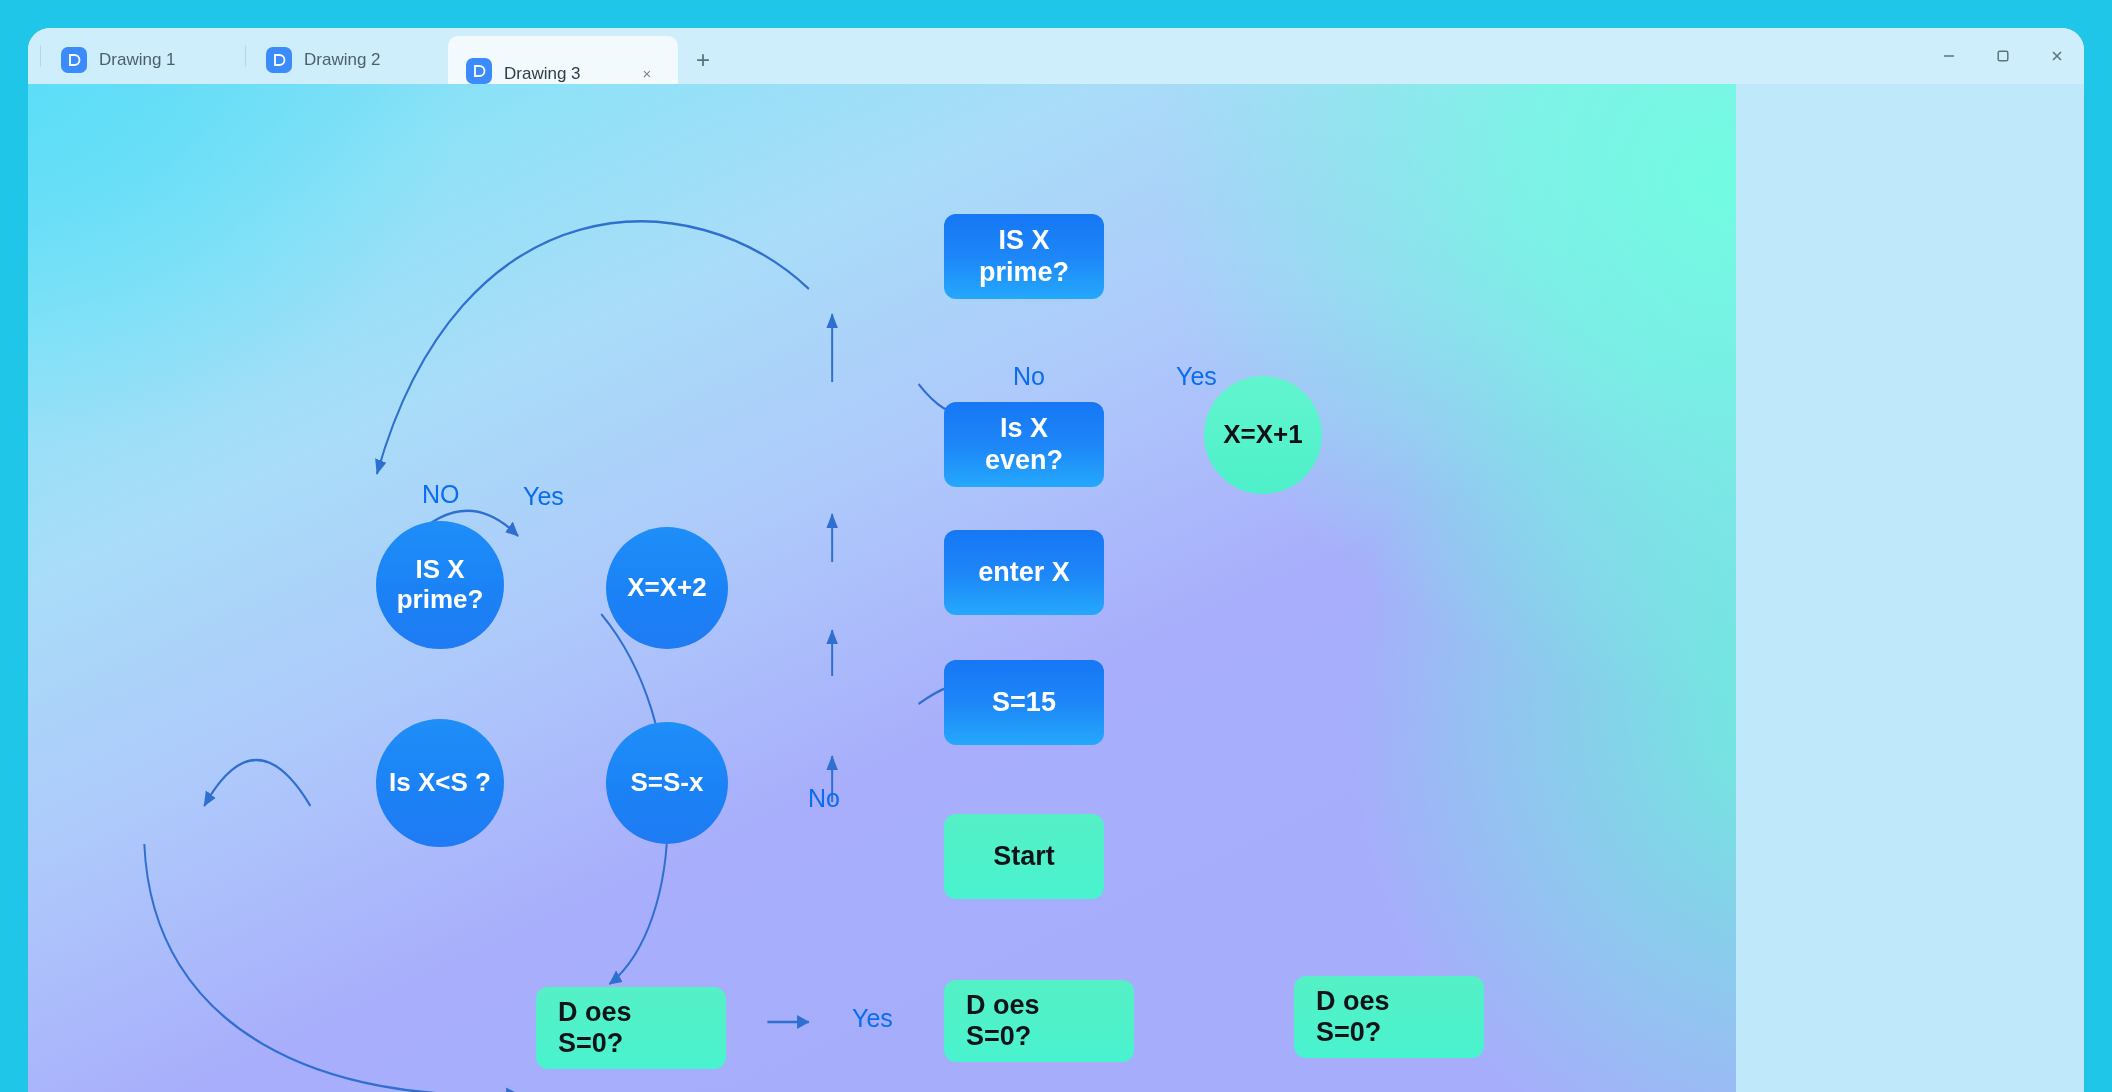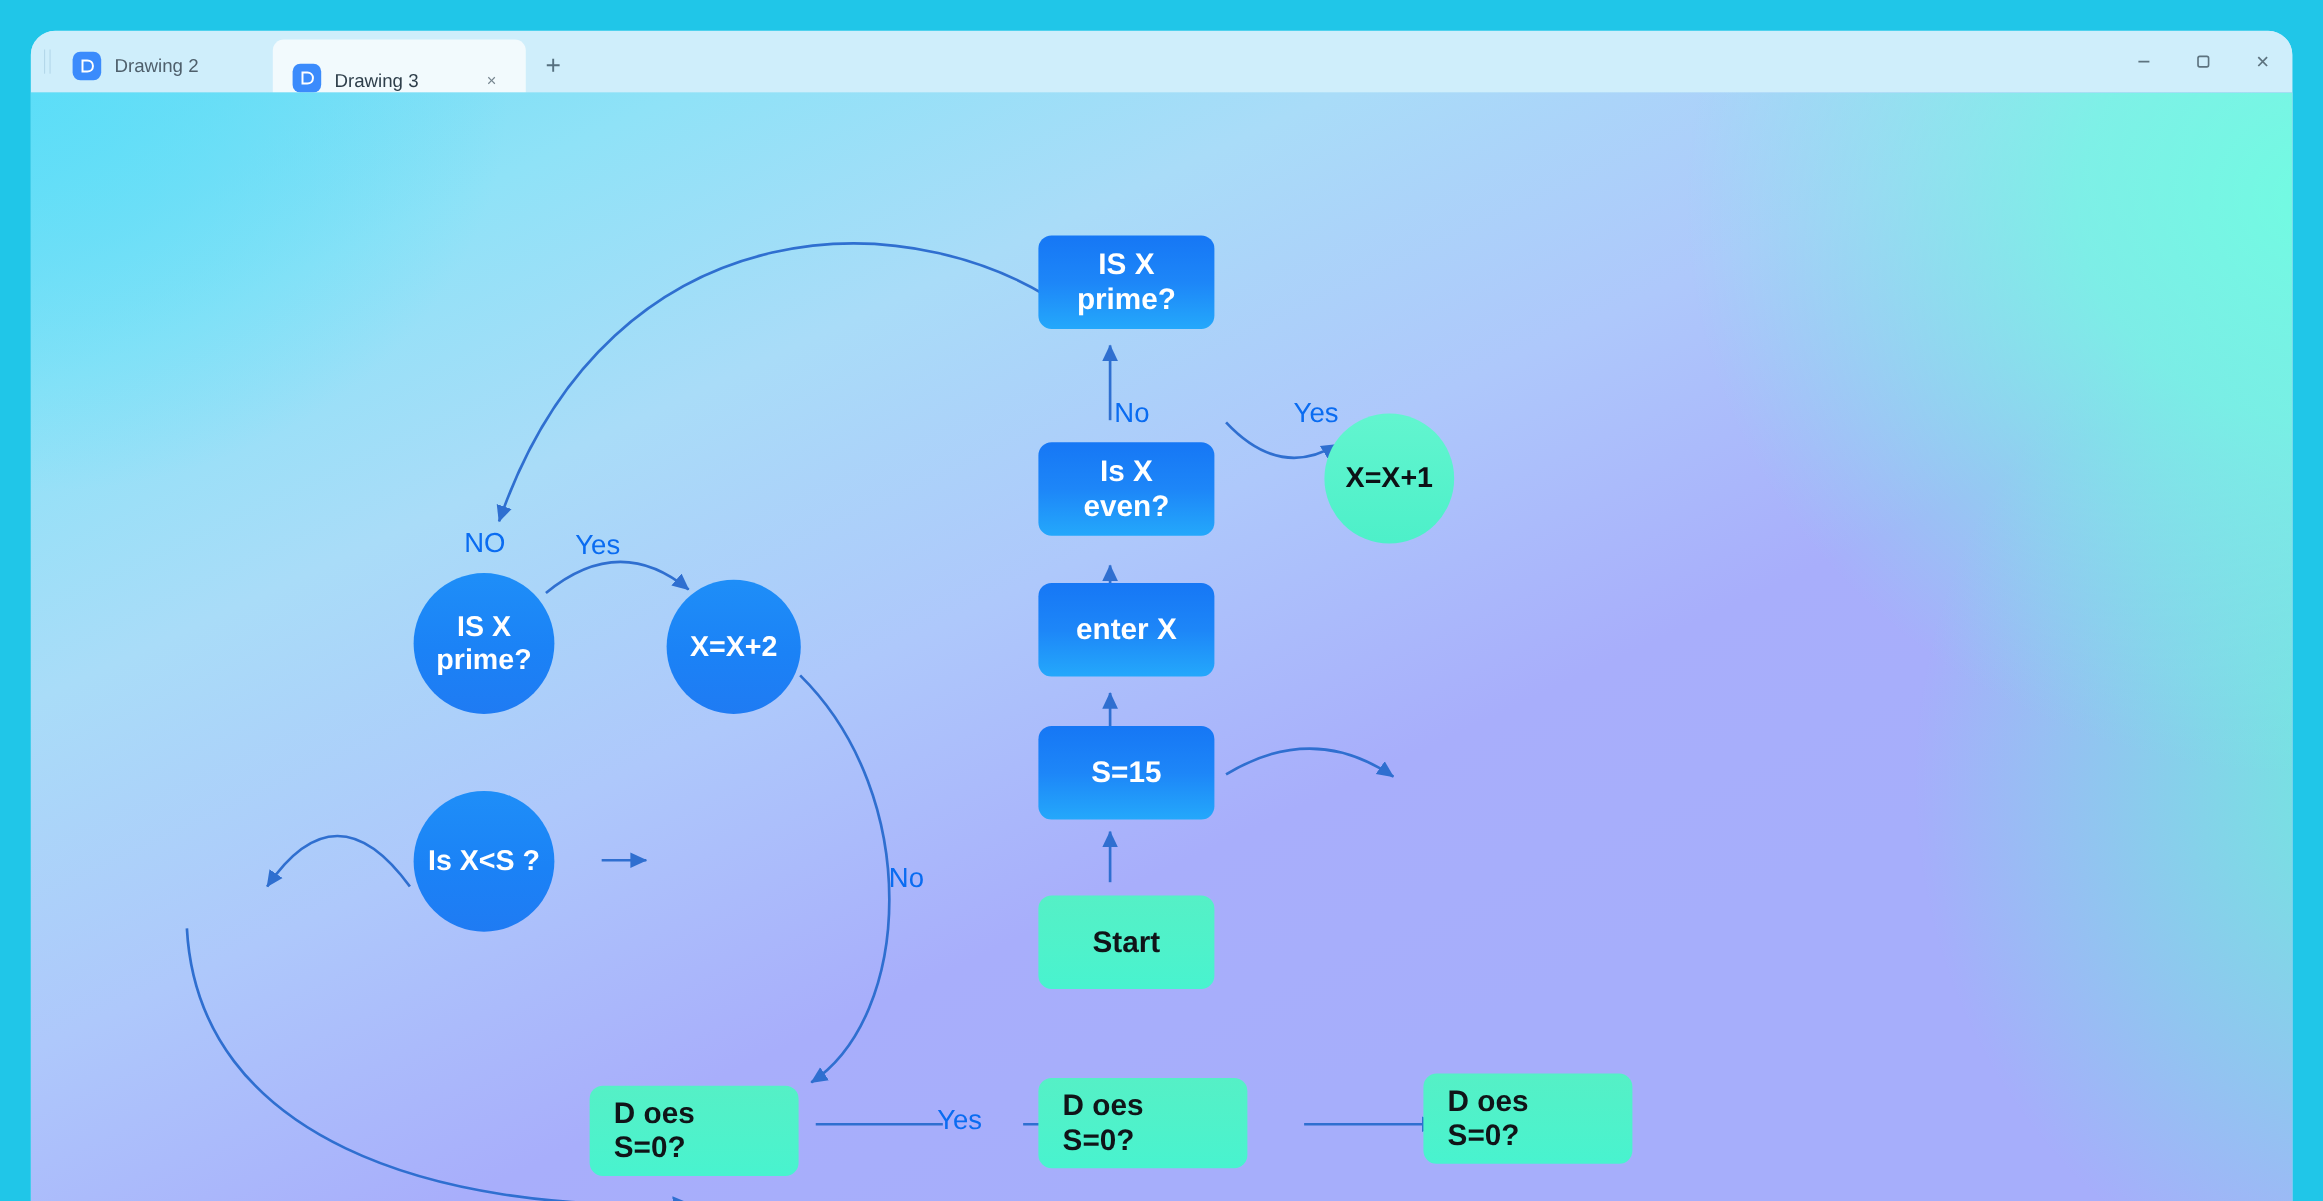--- a/index.html
+++ b/index.html
@@ -82,21 +82,21 @@
   }
   .win-btn {
     width: 54px; height: 56px;
     display: inline-flex; align-items: center; justify-content: center;
     color: #5d737f;
   }
 
   
   #canvas {
     position: relative;
-    width: 2084px;
+    width: 1708px;
     height: 1008px;
     background:
       linear-gradient(155deg,
         #6fdcf5 0%,
         #8fe2f7 14%,
         #a9dcf8 28%,
         #aec8fb 44%,
         #a8aefb 60%,
         #a6aefb 74%,
         #a6aefb 100%),
@@ -164,20 +164,28 @@
 </head>
 <body>
 
 <div id="app-window">
 
   <div id="titlebar">
 
 
     <div class="tab-sep"></div>
 
+    <div class="tab">
+      <span class="tab-ico">
+        <svg width="16" height="16" viewBox="0 0 16 16">
+          <path d="M4 3h4.4c3 0 5.1 2 5.1 5s-2.1 5-5.1 5H4z" fill="none" stroke="#ffffff" stroke-width="1.8"></path>
+        </svg>
+      </span>
+      <span class="tab-label">Drawing 1</span>
+    </div>
 
     <div class="tab-sep"></div>
 
     <div class="tab">
       <span class="tab-ico">
         <svg width="16" height="16" viewBox="0 0 16 16">
           <path d="M4 3h4.4c3 0 5.1 2 5.1 5s-2.1 5-5.1 5H4z" fill="none" stroke="#ffffff" stroke-width="1.8"></path>
         </svg>
       </span>
       <span class="tab-label">Drawing 2</span>
@@ -286,20 +294,23 @@
 
     <div class="node circle blue" style="left:578px; top:443px; width:122px; height:122px;">
       <span>X=X+2</span>
     </div>
 
 
     <div class="node circle blue" style="left:348px; top:635px; width:128px; height:128px;">
       <span>Is X&lt;S ?</span>
     </div>
 
+    <div class="node circle blue" style="left:578px; top:638px; width:122px; height:122px;">
+      <span>S=S-x</span>
+    </div>
 
     <div class="node rect green left-align" style="left:508px; top:903px; width:190px; height:82px;">
       <span>D oes
 S=0?</span>
     </div>
 
     <div class="node rect green left-align" style="left:916px; top:896px; width:190px; height:82px;">
       <span>D oes
 S=0?</span>
     </div>

